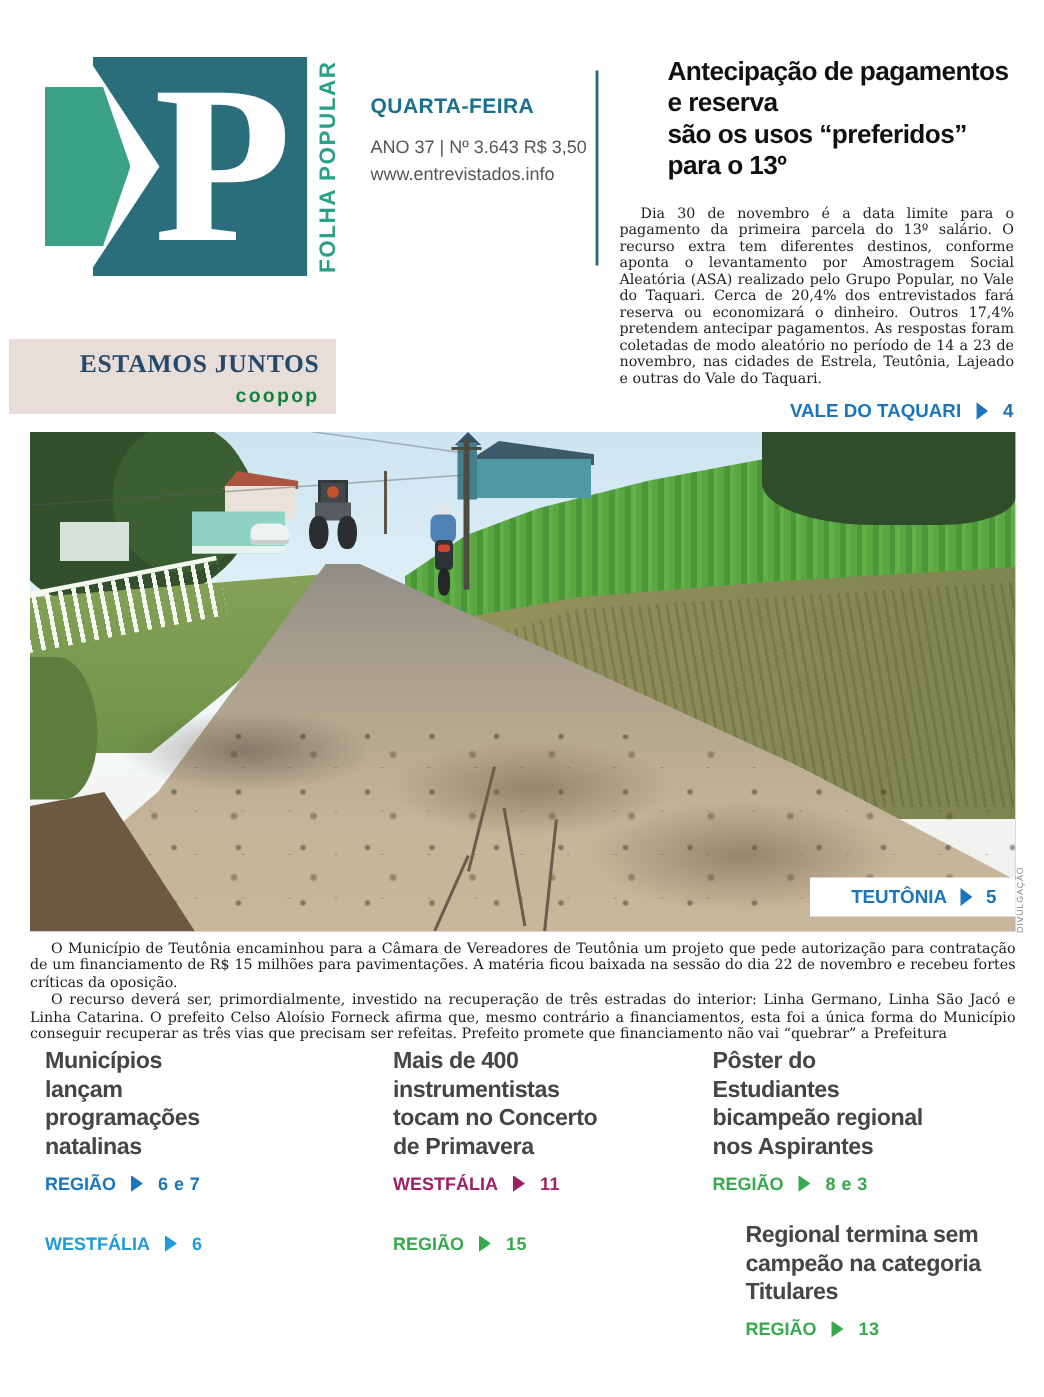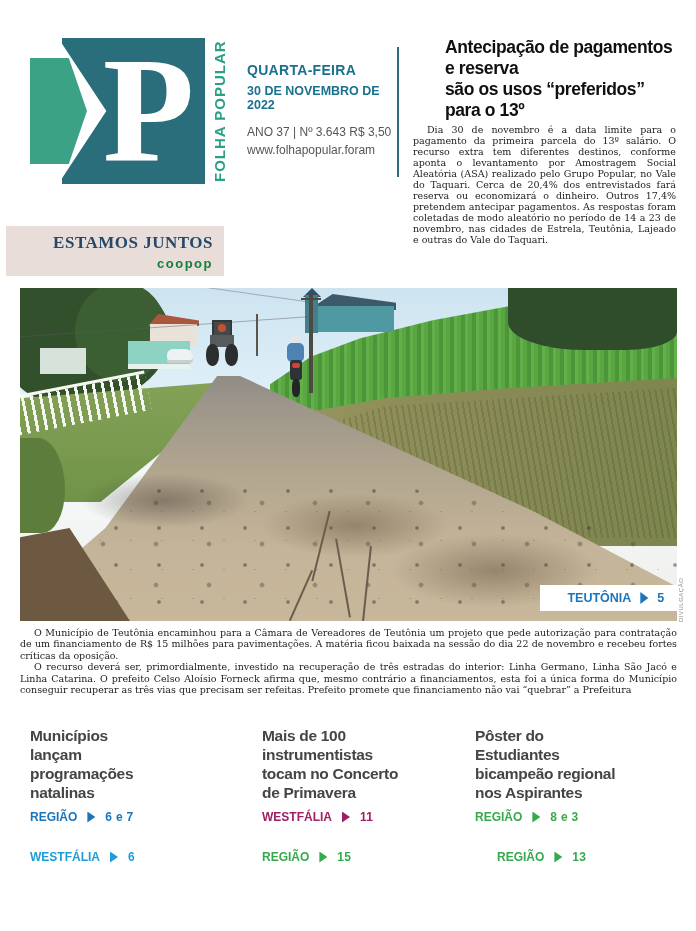--- a/index.html
+++ b/index.html
@@ -29,21 +29,21 @@
   .hi-date { font-size:12.5px; font-weight:bold; color:#19708f; margin-top:6px; }
   .hi-edition { font-size:12px; color:#55565a; margin-top:13px; }
   .hi-site { font-size:12px; color:#55565a; margin-top:4px; }
 
   .header-divider { left:397px; top:47px; width:2px; height:130px; background:#2a6e7b; }
 
   
   .top-story { left:413px; top:37px; width:263px; }
   .ts-headline { font-size:17.5px; line-height:21px; font-weight:bold; color:#101010;
     letter-spacing:-.4px; white-space:pre-line;margin-left:32px; }
-  .ts-body { margin-top:3px; font-family:"DejaVu Serif", serif; font-size:9.5px;
+  .ts-body { margin-top:16px; font-family:"DejaVu Serif", serif; font-size:9.5px;
     line-height:11px; text-align:justify; color:#222; text-indent:14px; }
   .kicker { display:flex; align-items:center; font-weight:bold; }
   .ts-kicker { margin-top:9px; justify-content:flex-end; font-size:12.5px; }
   .play { display:inline-block; width:8px; height:12px; background:currentColor;
     clip-path:polygon(0 0,100% 50%,0 100%); margin:0 10px; }
   .kicker .page-num { letter-spacing:.3px; }
 
   
   .ad-banner { left:6px; top:226px; width:218px; height:50px; background:#e8ddd8;
     text-align:right; padding:7px 11px 0 0; }
@@ -148,21 +148,21 @@
 
   .photo-credit { left:678px; top:570px; width:12px; height:52px; font-size:6px;
     color:#8a8a8a; letter-spacing:.5px; writing-mode:vertical-rl; transform:rotate(180deg); }
 
   
   .caption { left:20px; top:627px; width:657px; font-family:"DejaVu Serif", serif;
     font-size:9.5px; line-height:11.4px; text-align:justify; color:#1c1c1c; }
   .caption p { text-indent:14px; }
 
   
-  .teaser { position:absolute;margin-top:28px; }
+  .teaser { position:absolute; }
   .t1 { left:30px;  top:698px; width:215px; }
   .t2 { left:262px; top:698px; width:220px; }
   .t3 { left:475px; top:698px; width:197px; }
   .t4 { left:30px;  top:814px; width:215px; }
   .t5 { left:262px; top:814px; width:220px; }
   .t6 { left:497px; top:814px; width:197px; }
   .teaser-headline { font-size:15.5px; line-height:19px; font-weight:bold; color:#454545;
     letter-spacing:-.3px; white-space:pre-line; }
   .teaser-kicker { margin-top:8px; font-size:12px; }
   .teaser-kicker .play { width:8px; height:11px; }
@@ -174,31 +174,35 @@
 
   <div class="abs logo">
     <div class="abs logo-square"></div>
     <div class="abs logo-arrow"></div>
     <div class="abs logo-p">P</div>
     <div class="abs logo-vtext">FOLHA POPULAR</div>
   </div>
 
   <div class="abs header-info">
     <div class="hi-weekday">QUARTA-FEIRA</div>
-    <div class="hi-date">30 DE NOVEMBRO DE 2022</div>
     <div class="hi-edition">ANO 37 | Nº 3.643 R$ 3,50</div>
-    <div class="hi-site">www.folhapopular.foram</div>
+    <div class="hi-site">www.entrevistados.info</div>
   </div>
 
   <div class="abs header-divider"></div>
 
   <div class="abs top-story">
     <div class="ts-headline">Antecipação de pagamentos e reserva
 são os usos “preferidos” para o 13º</div>
     <div class="ts-body">Dia 30 de novembro é a data limite para o pagamento da primeira parcela do 13º salário. O recurso extra tem diferentes destinos, conforme aponta o levantamento por Amostragem Social Aleatória (ASA) realizado pelo Grupo Popular, no Vale do Taquari. Cerca de 20,4% dos entrevistados fará reserva ou economizará o dinheiro. Outros 17,4% pretendem antecipar pagamentos. As respostas foram coletadas de modo aleatório no período de 14 a 23 de novembro, nas cidades de Estrela, Teutônia, Lajeado e outras do Vale do Taquari.</div>
+    <div class="kicker ts-kicker" style="color: rgb(27, 117, 188);">
+      <span>VALE DO TAQUARI</span>
+      <span class="play"></span>
+      <span class="page-num">4</span>
+    </div>
   </div>
 
   <div class="abs ad-banner">
     <div class="ad-line1">ESTAMOS JUNTOS</div>
     <div class="ad-brand">coopop</div>
   </div>
 
 
   <div class="abs photo">
     <div class="sky"></div>
@@ -269,21 +273,21 @@
 programações
 natalinas</div>
     <div class="kicker teaser-kicker" style="color: rgb(26, 117, 187);">
       <span>REGIÃO</span>
       <span class="play"></span>
       <span class="page-num">6 e 7</span>
     </div>
   </div>
 
   <div class="teaser t2">
-    <div class="teaser-headline">Mais de 100
+    <div class="teaser-headline">Mais de 400
 instrumentistas
 tocam no Concerto
 de Primavera</div>
     <div class="kicker teaser-kicker" style="color: rgb(158, 31, 99);">
       <span>WESTFÁLIA</span>
       <span class="play"></span>
       <span class="page-num">11</span>
     </div>
   </div>
 
@@ -309,20 +313,23 @@
 
   <div class="teaser t5">
     <div class="kicker teaser-kicker" style="color: rgb(54, 169, 76);">
       <span>REGIÃO</span>
       <span class="play"></span>
       <span class="page-num">15</span>
     </div>
   </div>
 
   <div class="teaser t6">
+    <div class="teaser-headline">Regional termina sem
+campeão na categoria
+Titulares</div>
     <div class="kicker teaser-kicker" style="color: rgb(54, 169, 76);">
       <span>REGIÃO</span>
       <span class="play"></span>
       <span class="page-num">13</span>
     </div>
   </div>
 
 </div>
 
 </body></html>

